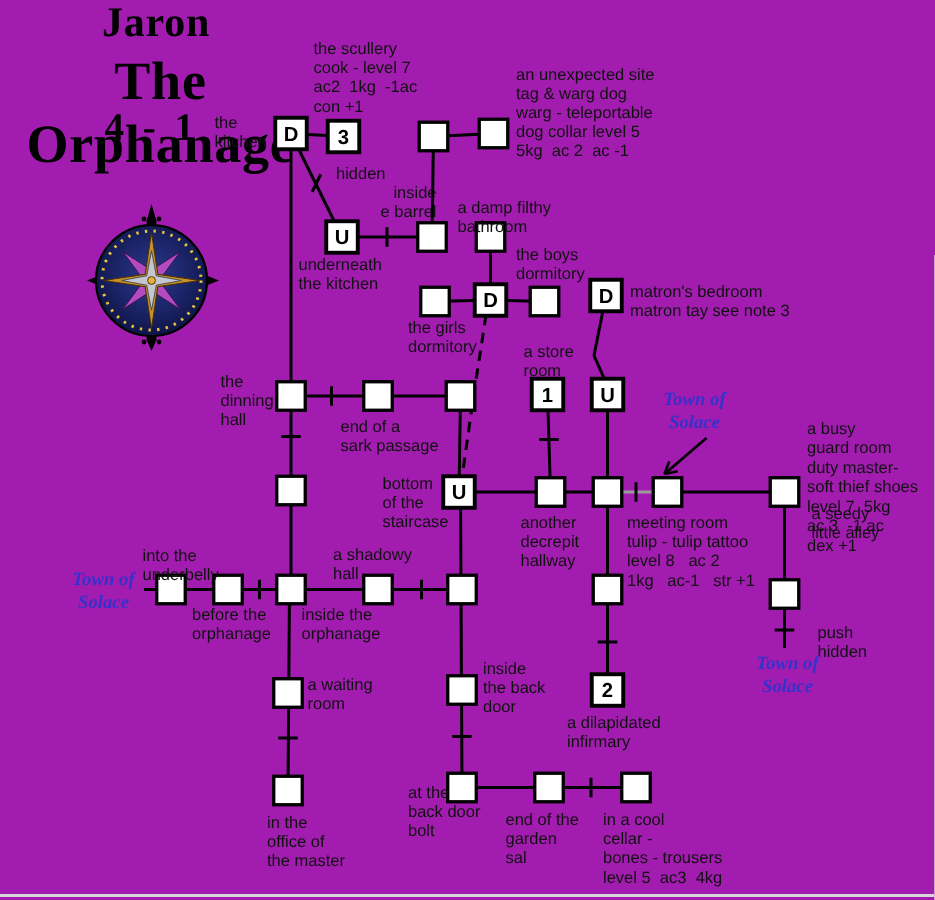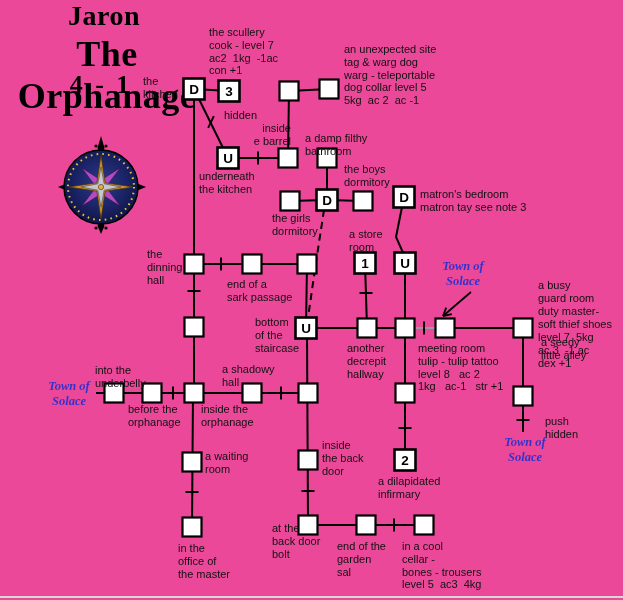--- a/index.html
+++ b/index.html
@@ -1,16 +1,16 @@
 <!DOCTYPE html>
 <html><head>
 <meta charset="utf-8">
 <style>
   html,body{margin:0;padding:0;background:#ffffff;}
-  #stage{position:relative;width:623px;height:600px;background:#ec4899;overflow:hidden;
+  #stage{position:relative;width:623px;height:600px;background:#a21caf;overflow:hidden;
          font-family:"Liberation Sans",sans-serif;}
   .title-line{position:absolute;text-align:center;color:#000;
               font-family:"Liberation Serif",serif;font-weight:bold;letter-spacing:.5px;}
   #title1{left:0;top:2;width:208px;font-size:28px;}
   #title2{left:0;top:33px;width:214px;font-size:36px;}
   #title3{left:0;top:70px;width:202px;font-size:26px;letter-spacing:3px;}
   #map-svg{position:absolute;left:0;top:0;}
   #compass{position:absolute;left:56px;top:130px;}
   #bottom-divider{position:absolute;left:0;top:596px;width:623px;height:2px;background:#d6d6d6;}
 </style>

